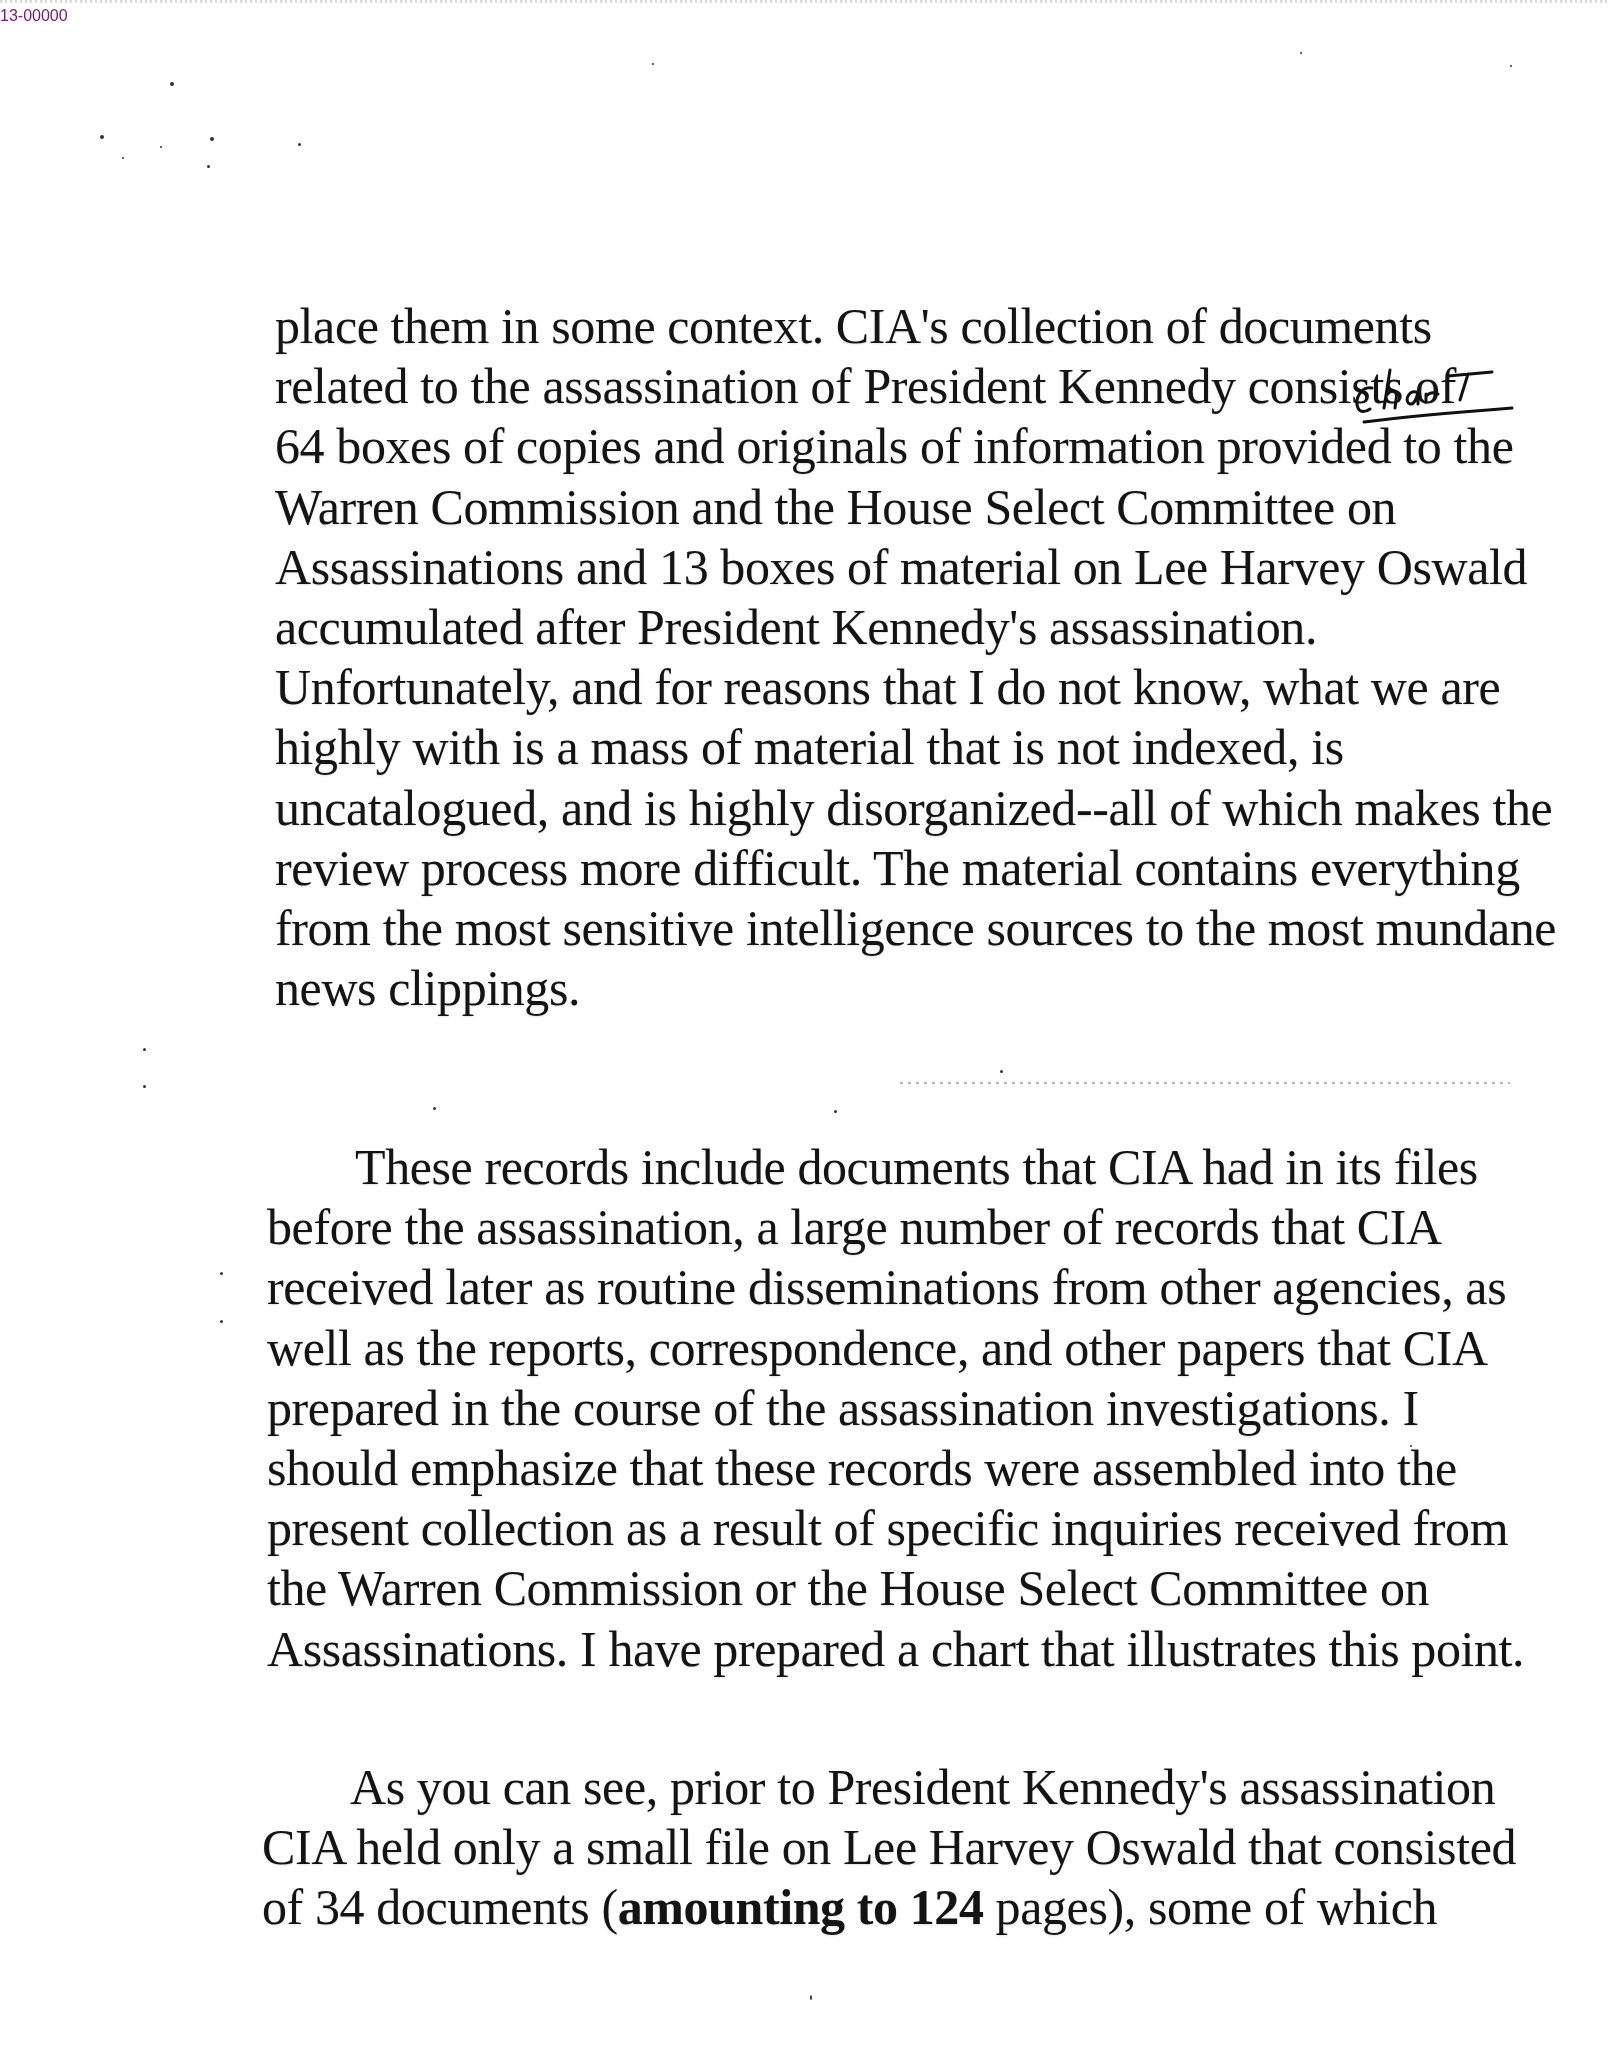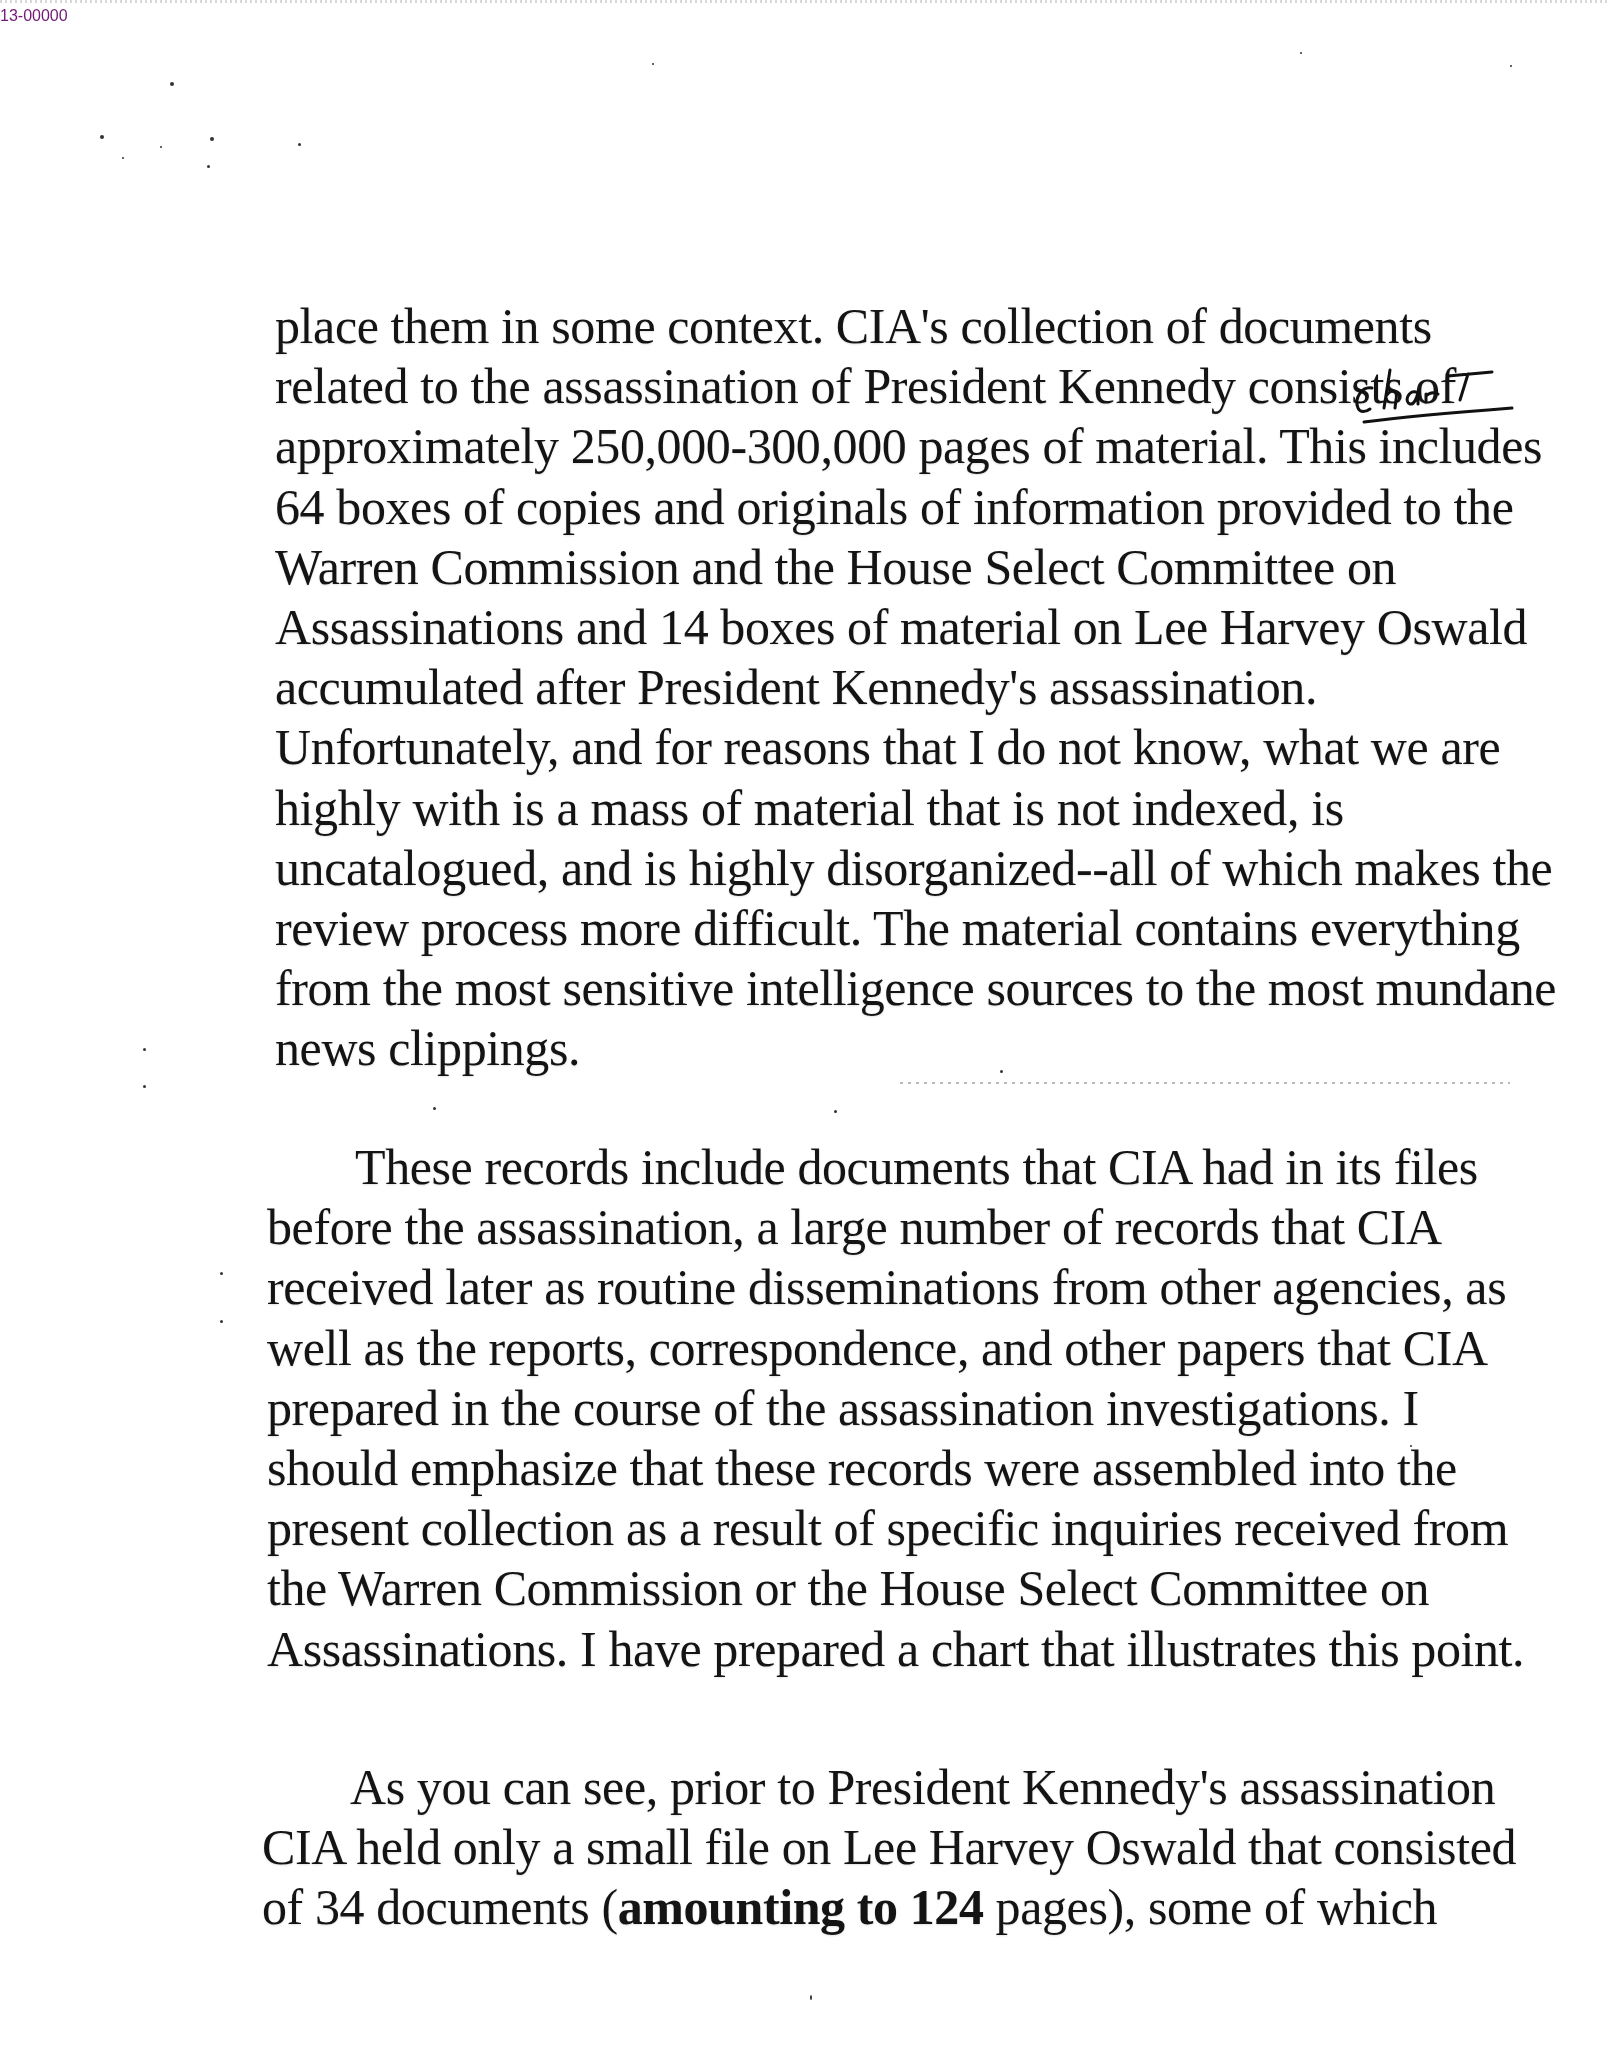--- a/index.html
+++ b/index.html
@@ -49,24 +49,23 @@
 </head>
 <body>
 
 <div class="top-edge"></div>
 
 <div class="doc-id">13-00000</div>
 
 <div class="body-text p1">
   <span class="line">place them in some context.  CIA's collection of documents</span>
   <span class="line">related to the assassination of President Kennedy consists of</span>
-  <span class="line">approximately 250,000-300,000 pages of material.  This includes</span>
   <span class="line">64 boxes of copies and originals of information provided to the</span>
   <span class="line">Warren Commission and the House Select Committee on</span>
-  <span class="line">Assassinations and 14 boxes of material on Lee Harvey Oswald</span>
+  <span class="line">Assassinations and 13 boxes of material on Lee Harvey Oswald</span>
   <span class="line">accumulated after President Kennedy's assassination.</span>
   <span class="line">Unfortunately, and for reasons that I do not know, what we are</span>
   <span class="line">highly with is a mass of material that is not indexed, is</span>
   <span class="line">uncatalogued, and is highly disorganized--all of which makes the</span>
   <span class="line">review process more difficult.  The material contains everything</span>
   <span class="line">from the most sensitive intelligence sources to the most mundane</span>
   <span class="line">news clippings.</span>
 </div>
 
 <div class="handwritten">

